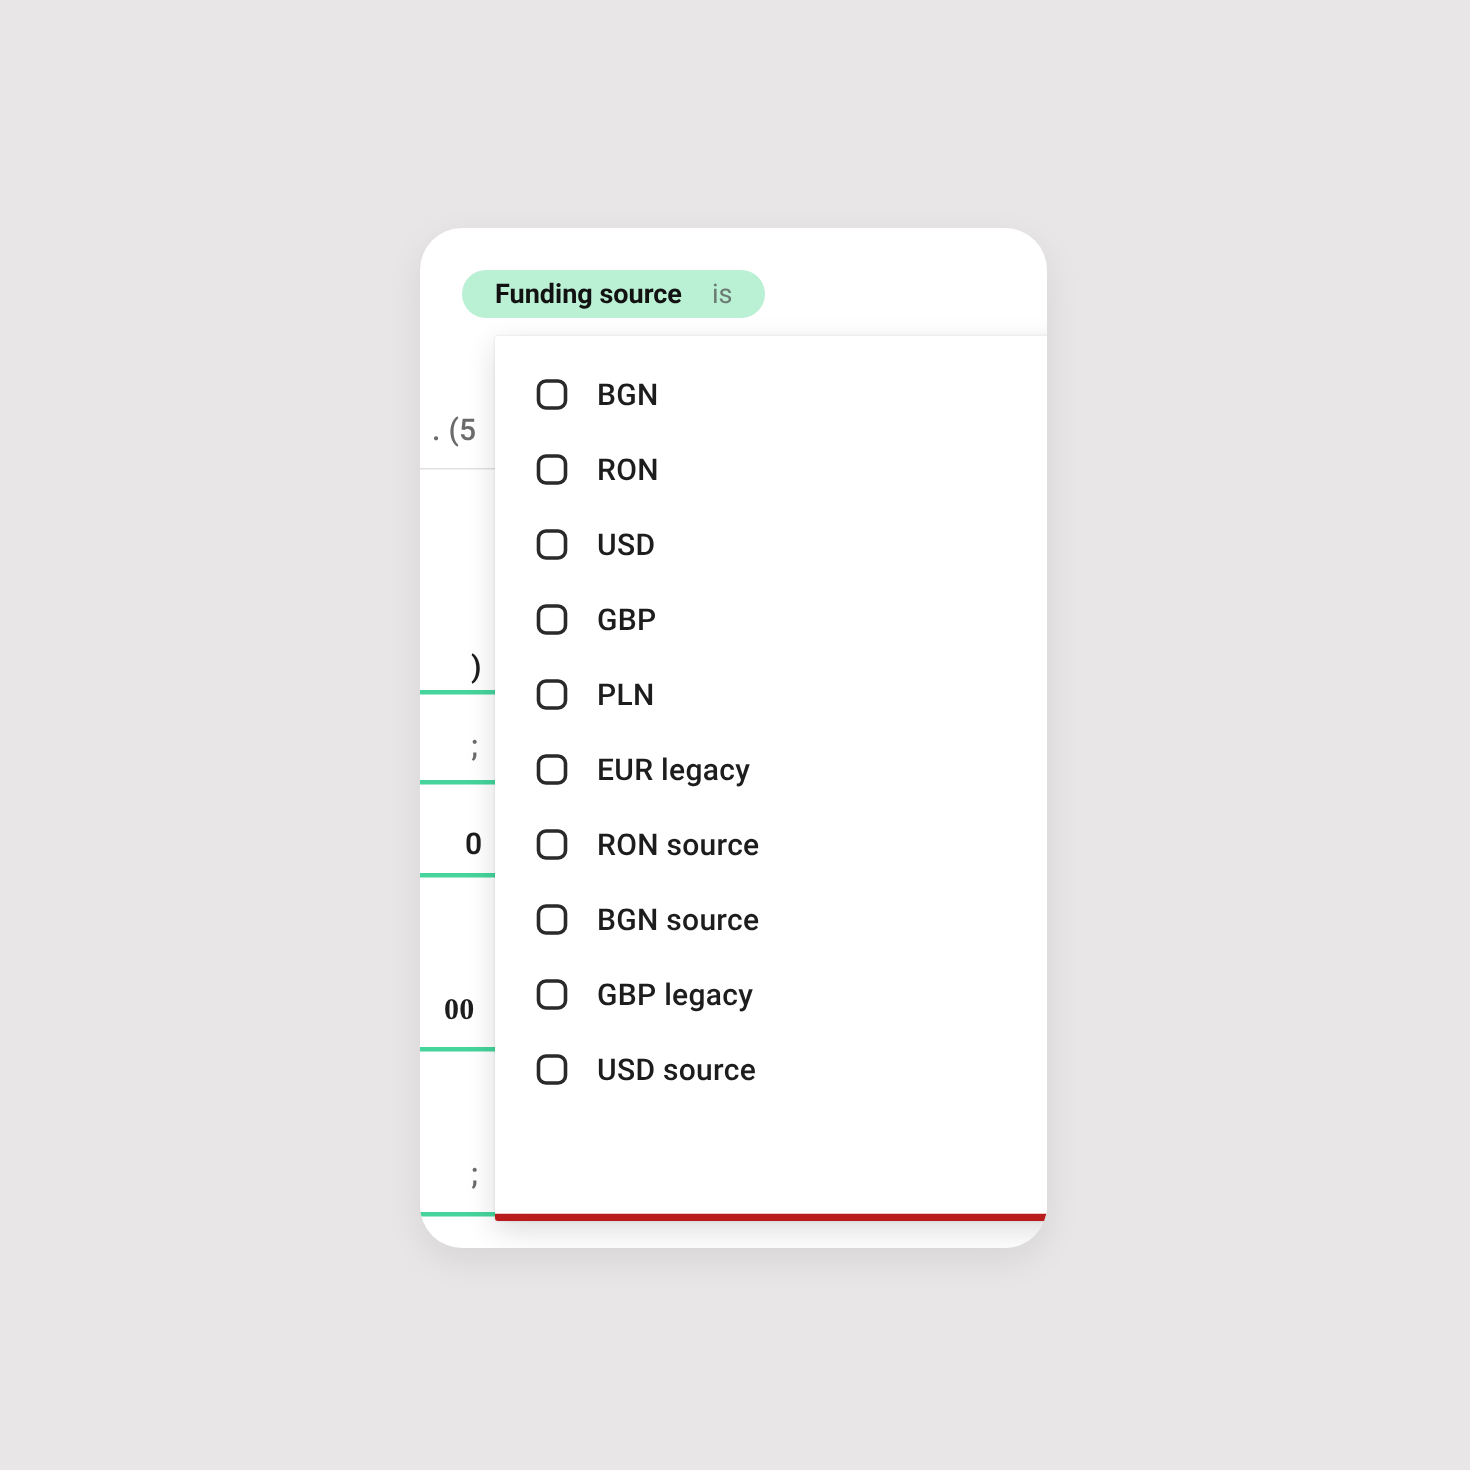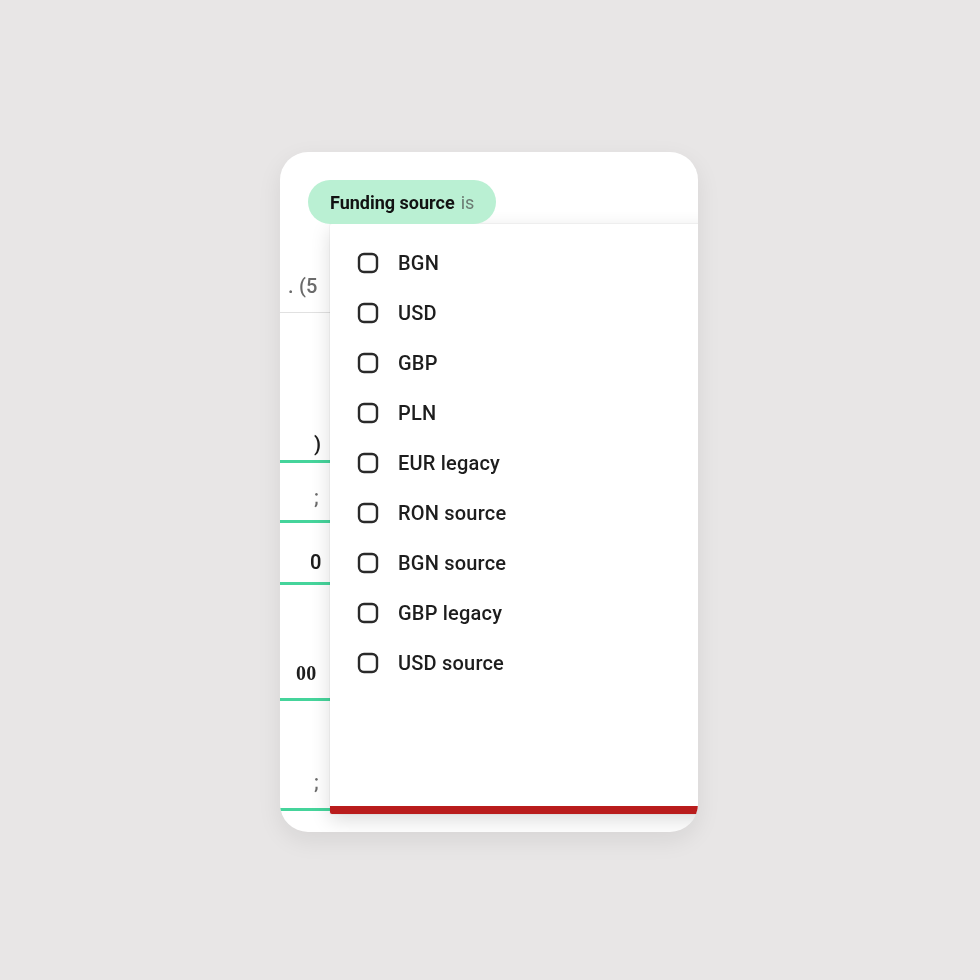--- a/index.html
+++ b/index.html
@@ -61,27 +61,27 @@
       right: 0;
       height: 1px;
       background: #e1e1e1;
     }
 
     
     .pill {
       position: absolute;
       left: 28px;
       top: 28px;
-      height: 44px;
+      height: 32px;
       padding: 0 22px;
       border-radius: 24px;
       background: #baf0d3;
       display: flex;
       align-items: center;
-      gap: 6px;
+      gap: 20px;
       font-size: 18px;
       z-index: 3;
     }
 
     .pill-strong {
       font-weight: 700;
       color: #121212;
     }
 
     .pill-weak {
@@ -96,21 +96,21 @@
       top: 72px;
       width: 405px;
       height: 590px;
       background: #ffffff;
       border-radius: 2px;
       box-shadow: 0 6px 20px rgba(0,0,0,0.14), 0 0 0 1px rgba(0,0,0,0.03);
       z-index: 2;
       padding: 14px 0 10px 0;
       display: flex;
       flex-direction: column;
-      border-bottom: 8px solid #b91c1c;
+      border-bottom: 5px solid #b91c1c;
     }
 
     .option {
       display: flex;
       align-items: center;
       gap: 18px;
       padding: 13px 26px;
       cursor: pointer;
     }
 
@@ -168,20 +168,26 @@
   <div class="option">
         <svg viewBox="0 0 24 24" class="checkbox-icon">
           <rect x="3" y="3" width="18" height="18" rx="5"></rect>
         </svg>
         <span class="option-label">BGN</span>
       </div>
       <div class="option">
         <svg viewBox="0 0 24 24" class="checkbox-icon">
           <rect x="3" y="3" width="18" height="18" rx="5"></rect>
         </svg>
+        <span class="option-label">RON</span>
+      </div>
+      <div class="option">
+        <svg viewBox="0 0 24 24" class="checkbox-icon">
+          <rect x="3" y="3" width="18" height="18" rx="5"></rect>
+        </svg>
         <span class="option-label">USD</span>
       </div>
       <div class="option">
         <svg viewBox="0 0 24 24" class="checkbox-icon">
           <rect x="3" y="3" width="18" height="18" rx="5"></rect>
         </svg>
         <span class="option-label">GBP</span>
       </div>
       <div class="option">
         <svg viewBox="0 0 24 24" class="checkbox-icon">

